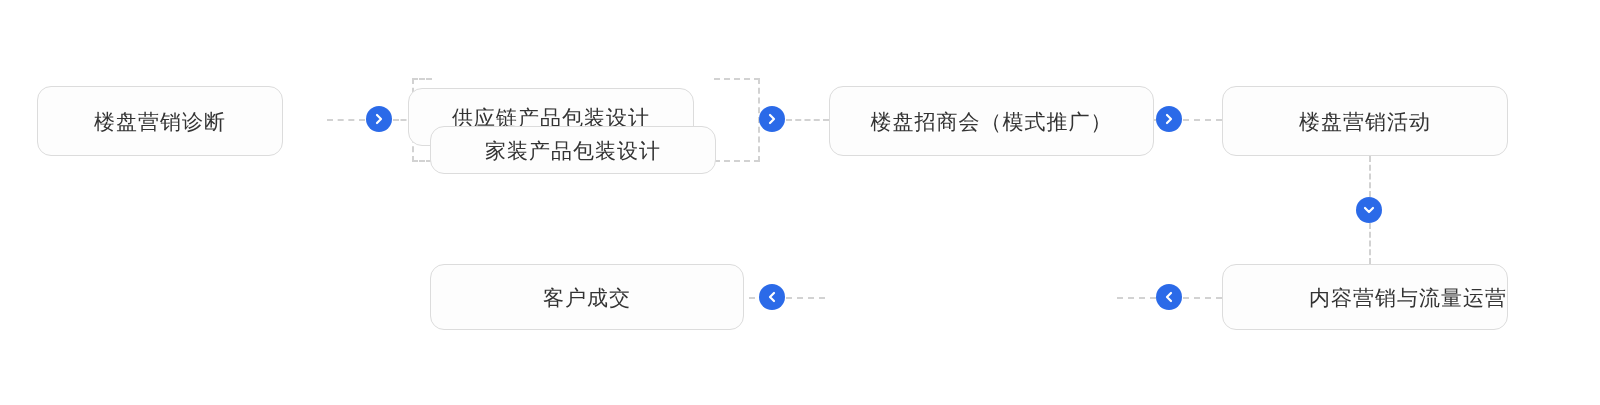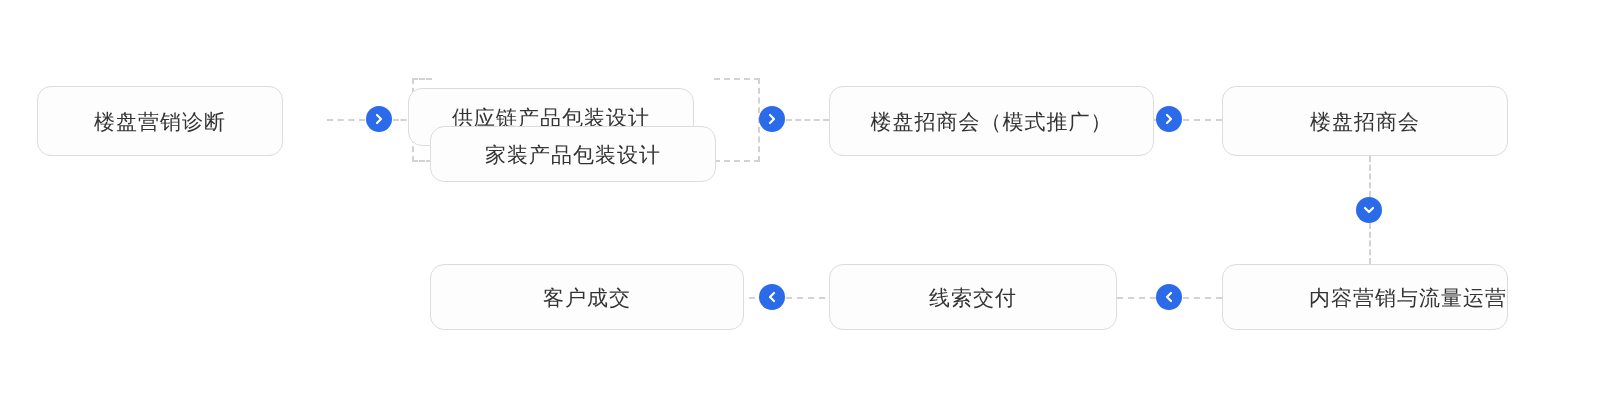--- a/index.html
+++ b/index.html
@@ -115,39 +115,36 @@
   <div class="dash-h" style="left:716px; top:297px; width:39px;"></div>
 
   <div class="node" style="left:37px; top:86px; width:246px; height:70px;">
     <span class="node-label">楼盘营销诊断</span>
   </div>
 
   <div class="node" style="left:408px; top:40px; width:286px; height:58px;margin-top:48px;">
     <span class="node-label">供应链产品包装设计</span>
   </div>
 
-  <div class="node" style="left:430px; top:126px; width:286px; height:56px;">
+  <div class="node" style="left:430px; top:126px; width:286px; height:48px;">
     <span class="node-label">家装产品包装设计</span>
   </div>
 
   <div class="node" style="left:829px; top:86px; width:325px; height:70px;">
     <span class="node-label">楼盘招商会（模式推广）</span>
   </div>
 
   <div class="node" style="left:1222px; top:86px; width:286px; height:70px;">
-    <span class="node-label">楼盘招商会</span>
+    <span class="node-label">楼盘营销活动</span>
   </div>
 
   <div class="node" style="left:1222px; top:264px; width:286px; height:66px;justify-content:flex-end;">
     <span class="node-label">内容营销与流量运营</span>
   </div>
 
-  <div class="node" style="left:829px; top:264px; width:288px; height:66px;">
-    <span class="node-label">线索交付</span>
-  </div>
 
   <div class="node" style="left:430px; top:264px; width:314px; height:66px;">
     <span class="node-label">客户成交</span>
   </div>
 
   <div class="chev" style="left:366px; top:106px;">
     <svg width="14" height="14" viewBox="0 0 14 14">
         <polyline points="5,3 9,7 5,11"></polyline>
       </svg>
   </div>

